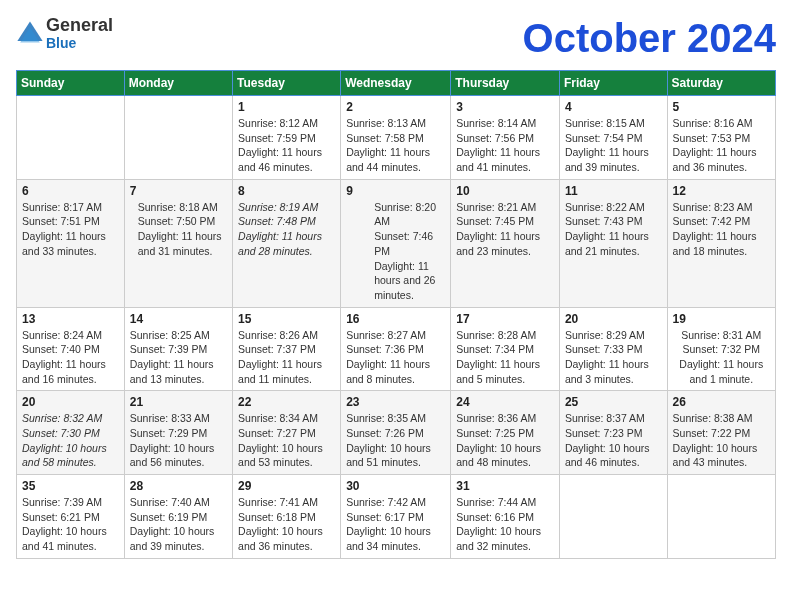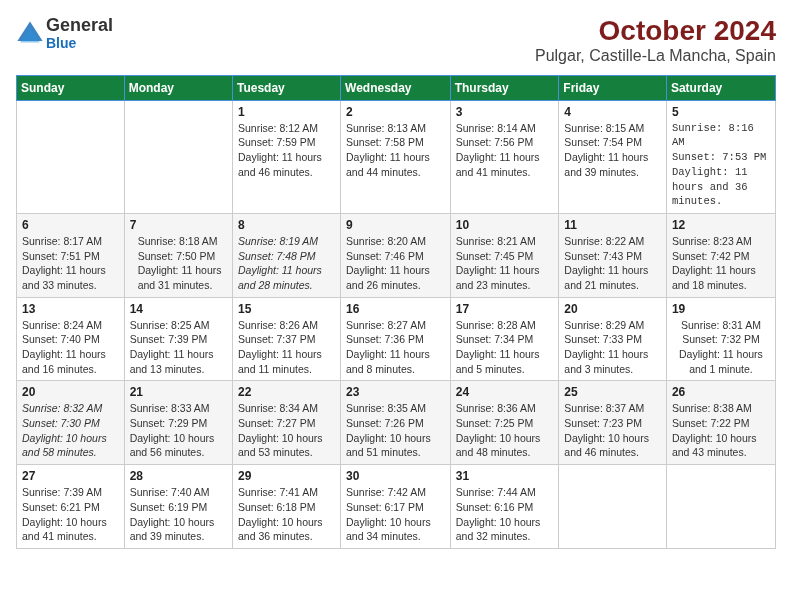--- a/index.html
+++ b/index.html
@@ -42,23 +42,23 @@
     }
     .logo-icon {
       width: 28px;
       height: 28px;
       margin-right: 2px;
     }
     .title-section {
       text-align: right;
     }
     .month-title {
-      font-size: 28px;
-      font-weight: bold;
-      color: #7f1d1d;
+      font-size: 40px;
+      font-weight: bold;
+      color: #1d4ed8;
       line-height: 1.1;
     }
     .location-title {
       font-size: 16px;
       color: #444;
     }
     .calendar {
       width: 100%;
       border-collapse: collapse;
       font-size: 11px;
@@ -109,21 +109,20 @@
         <polygon points="20,2 38,30 2,30" fill="#1a6fba" opacity="0.85"></polygon>
         <polygon points="20,10 34,32 6,32" fill="#2a8fd9" opacity="0.5"></polygon>
       </svg>
       <div class="logo-text">
         <span class="logo-general">General</span>
         <span class="logo-blue">Blue</span>
       </div>
     </div>
     <div class="title-section">
       <div class="month-title">October 2024</div>
-      <div class="location-title">Pulgar, Castille-La Mancha, Spain</div>
     </div>
   </div>
 
   <table class="calendar">
     <thead>
       <tr>
       <th>Sunday</th>
           <th>Monday</th>
           <th>Tuesday</th>
           <th>Wednesday</th>
@@ -155,21 +154,21 @@
 Daylight: 11 hours and 41 minutes.</div>
           </td>
           <td>
             <span class="day-num">4</span>
             <div class="day-info" style="white-space: pre-line;">Sunrise: 8:15 AM
 Sunset: 7:54 PM
 Daylight: 11 hours and 39 minutes.</div>
           </td>
           <td>
             <span class="day-num">5</span>
-            <div class="day-info" style="white-space: pre-line; font-family: Liberation Mono, monospace;">Sunrise: 8:16 AM
+            <div class="day-info" style="white-space: pre-line;">Sunrise: 8:16 AM
 Sunset: 7:53 PM
 Daylight: 11 hours and 36 minutes.</div>
           </td>
         </tr>
         <tr>
           <td>
             <span class="day-num">6</span>
             <div class="day-info" style="white-space: pre-line;">Sunrise: 8:17 AM
 Sunset: 7:51 PM
 Daylight: 11 hours and 33 minutes.</div>
@@ -181,21 +180,21 @@
 Daylight: 11 hours and 31 minutes.</div>
           </td>
           <td>
             <span class="day-num">8</span>
             <div class="day-info" style="white-space: pre-line; font-style: italic;">Sunrise: 8:19 AM
 Sunset: 7:48 PM
 Daylight: 11 hours and 28 minutes.</div>
           </td>
           <td>
             <span class="day-num">9</span>
-            <div class="day-info" style="white-space: pre-line;">Sunrise: 8:20 AM
+            <div class="day-info" style="white-space: pre-line; margin-left: 28px;">Sunrise: 8:20 AM
 Sunset: 7:46 PM
 Daylight: 11 hours and 26 minutes.</div>
           </td>
           <td>
             <span class="day-num">10</span>
             <div class="day-info" style="white-space: pre-line;">Sunrise: 8:21 AM
 Sunset: 7:45 PM
 Daylight: 11 hours and 23 minutes.</div>
           </td>
           <td>
@@ -294,21 +293,21 @@
           </td>
           <td>
             <span class="day-num">26</span>
             <div class="day-info" style="white-space: pre-line;">Sunrise: 8:38 AM
 Sunset: 7:22 PM
 Daylight: 10 hours and 43 minutes.</div>
           </td>
         </tr>
         <tr>
           <td>
-            <span class="day-num">27</span>
+            <span class="day-num">35</span>
             <div class="day-info" style="white-space: pre-line;">Sunrise: 7:39 AM
 Sunset: 6:21 PM
 Daylight: 10 hours and 41 minutes.</div>
           </td>
           <td>
             <span class="day-num">28</span>
             <div class="day-info" style="white-space: pre-line;">Sunrise: 7:40 AM
 Sunset: 6:19 PM
 Daylight: 10 hours and 39 minutes.</div>
           </td>

